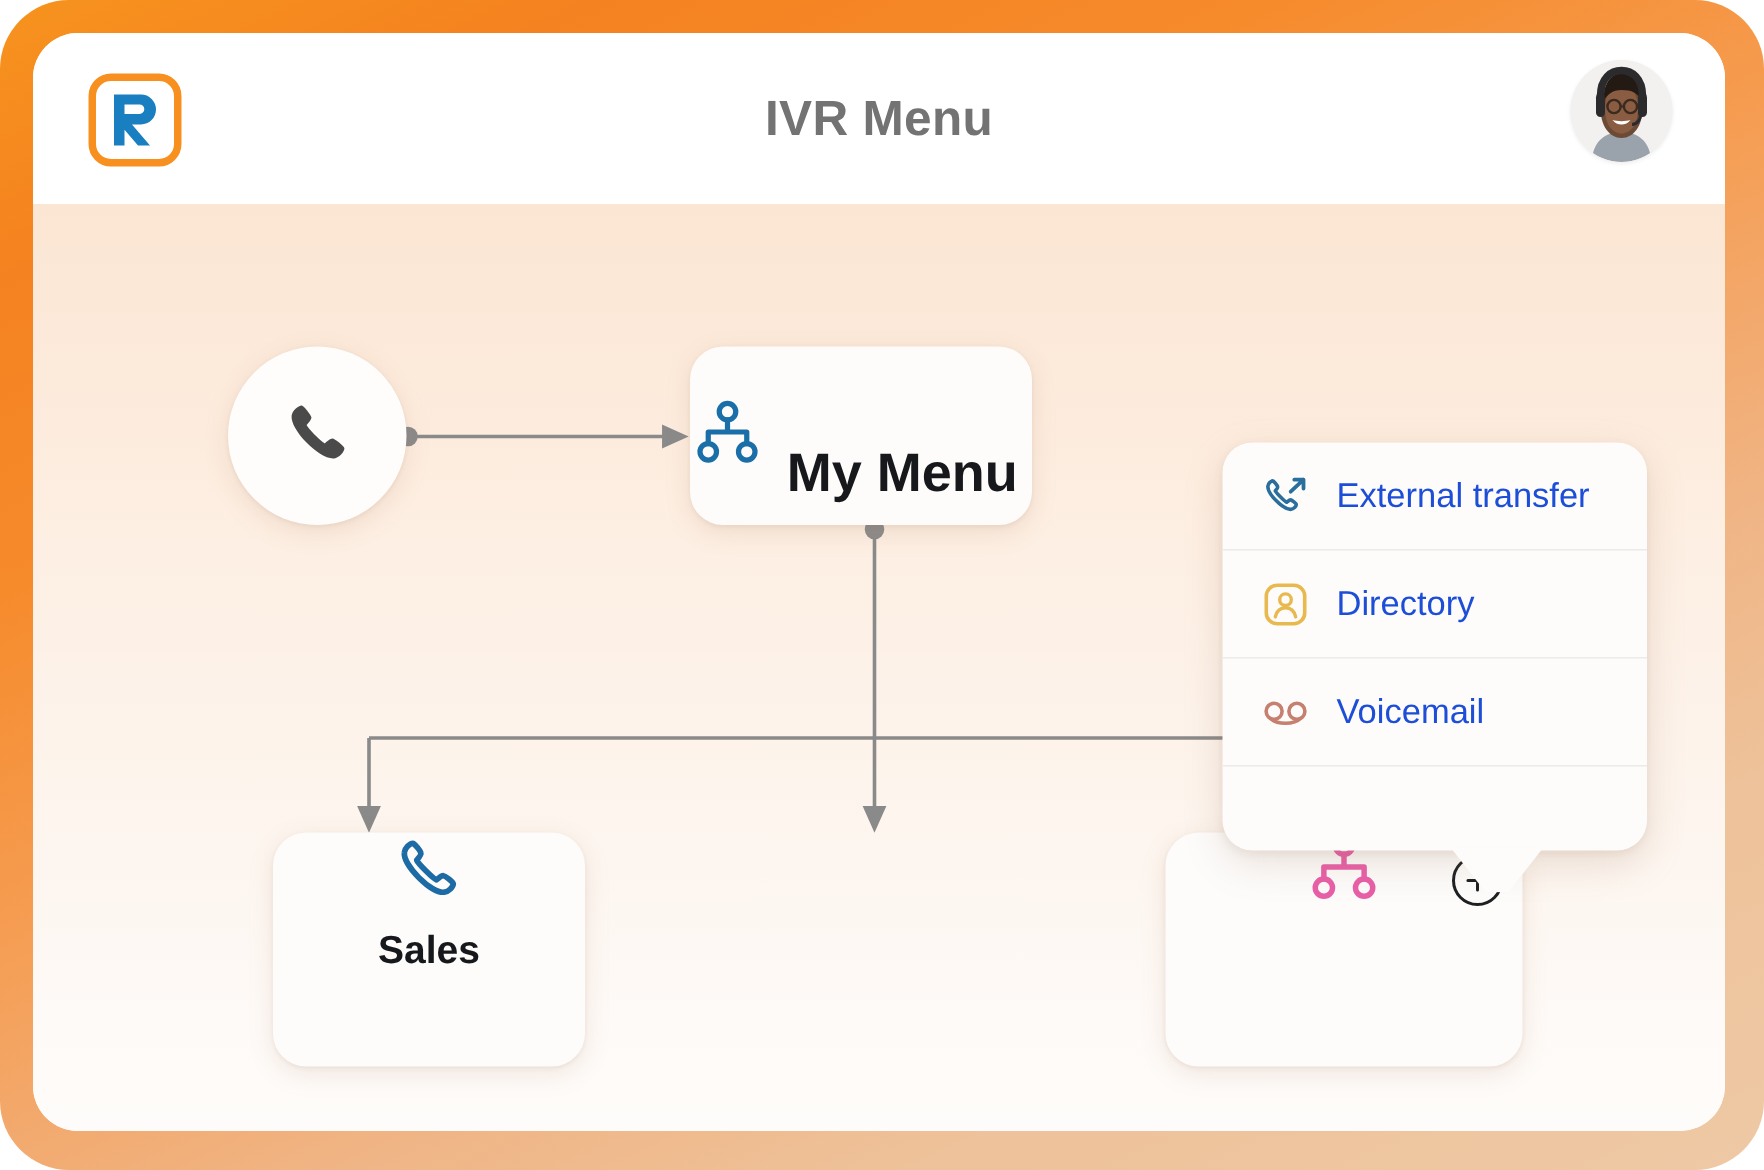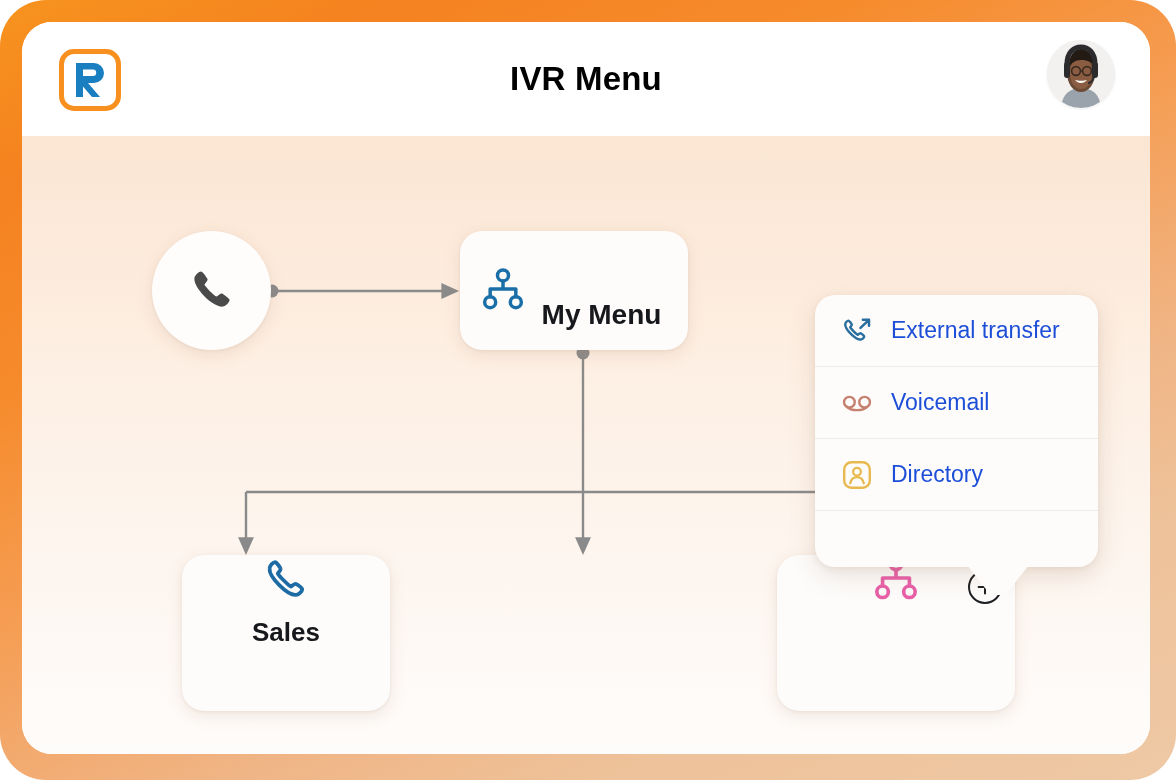--- a/index.html
+++ b/index.html
@@ -62,21 +62,21 @@
     align-items: center;
     justify-content: center;
   }
   .logo-mark svg { display:block; }
 
   .page-title {
     width: 100%;
     text-align: center;
     font-size: 33px;
     font-weight: bold;
-    color: #000000;
+    color: #737373;
     letter-spacing: 0.2px;
     user-select: none;
   }
 
   .avatar {
     position: absolute;
     right: 35px;
     top: 18px;
     width: 68px; height: 68px;
     border-radius: 50%;
@@ -135,21 +135,21 @@
   .menu-node {
     left: 438px; top: 95px;
     width: 228px; height: 119px;
     display: flex;
     align-items: center;
     justify-content: center;
     gap: 17px;
     padding-right: 6px;
   }
   .menu-node .node-label {
-    font-size: 28px;
+    font-size: 36px;
     font-weight: bold;
     color: #16181b;
     margin-top: 48px;
   }
 
   .leaf-node {
     width: 208px; height: 156px;
     display: flex;
     flex-direction: column;
     align-items: center;
@@ -342,37 +342,37 @@
               <path d="M5.6 4.2 C4.7 4.2 3.3 5.6 3.2 6.8 C2.8 10.6 11.0 18.8 14.8 18.4 C16.0 18.3 17.4 16.9 17.4 16.0 C17.4 15.5 15.2 13.8 14.6 13.7 C14.1 13.6 13.1 14.5 12.6 14.9 C11.6 14.5 7.3 10.2 6.9 9.2 C7.3 8.7 8.2 7.7 8.1 7.2 C8.0 6.6 6.1 4.2 5.6 4.2 Z" fill="none" stroke="#2a6e9e" stroke-width="1.8" stroke-linejoin="round"></path>
               <path d="M14.6 9.6 L21 3.6 M21 3.6 H16.4 M21 3.6 V8.0" fill="none" stroke="#2a6e9e" stroke-width="1.9" stroke-linecap="round" stroke-linejoin="round"></path>
             </svg>
           </span>
           <span class="item-label">External transfer</span>
         </div>
 
         <div class="dropdown-item">
           <span class="item-icon">
             <svg width="32" height="32" viewBox="0 0 24 24" aria-hidden="true">
+              <rect x="2.4" y="2.4" width="19.2" height="19.2" rx="5.4" fill="none" stroke="#e8b94f" stroke-width="1.8"></rect>
+              <circle cx="12" cy="9.6" r="2.9" fill="none" stroke="#e8b94f" stroke-width="1.7"></circle>
+              <path d="M6.9 18.2 C7.6 15.1 9.6 13.6 12 13.6 C14.4 13.6 16.4 15.1 17.1 18.2" fill="none" stroke="#e8b94f" stroke-width="1.7" stroke-linecap="round"></path>
+            </svg>
+          </span>
+          <span class="item-label">Directory</span>
+        </div>
+
+        <div class="dropdown-item">
+          <span class="item-icon">
+            <svg width="32" height="32" viewBox="0 0 24 24" aria-hidden="true">
               <circle cx="6.3" cy="11.4" r="4.0" fill="none" stroke="#c5806f" stroke-width="1.8"></circle>
               <circle cx="17.7" cy="11.4" r="4.0" fill="none" stroke="#c5806f" stroke-width="1.8"></circle>
               <path d="M4.4 14.9 C7.6 18.2 16.4 18.2 19.6 14.9" fill="none" stroke="#c5806f" stroke-width="1.8" stroke-linecap="round"></path>
             </svg>
           </span>
           <span class="item-label">Voicemail</span>
         </div>
 
-        <div class="dropdown-item">
-          <span class="item-icon">
-            <svg width="32" height="32" viewBox="0 0 24 24" aria-hidden="true">
-              <rect x="2.4" y="2.4" width="19.2" height="19.2" rx="5.4" fill="none" stroke="#e8b94f" stroke-width="1.8"></rect>
-              <circle cx="12" cy="9.6" r="2.9" fill="none" stroke="#e8b94f" stroke-width="1.7"></circle>
-              <path d="M6.9 18.2 C7.6 15.1 9.6 13.6 12 13.6 C14.4 13.6 16.4 15.1 17.1 18.2" fill="none" stroke="#e8b94f" stroke-width="1.7" stroke-linecap="round"></path>
-            </svg>
-          </span>
-          <span class="item-label">Directory</span>
-        </div>
-
         <div class="dropdown-tail"></div>
       </div>
 
     </div>
   </div>
 </div>
 
 </body></html>

